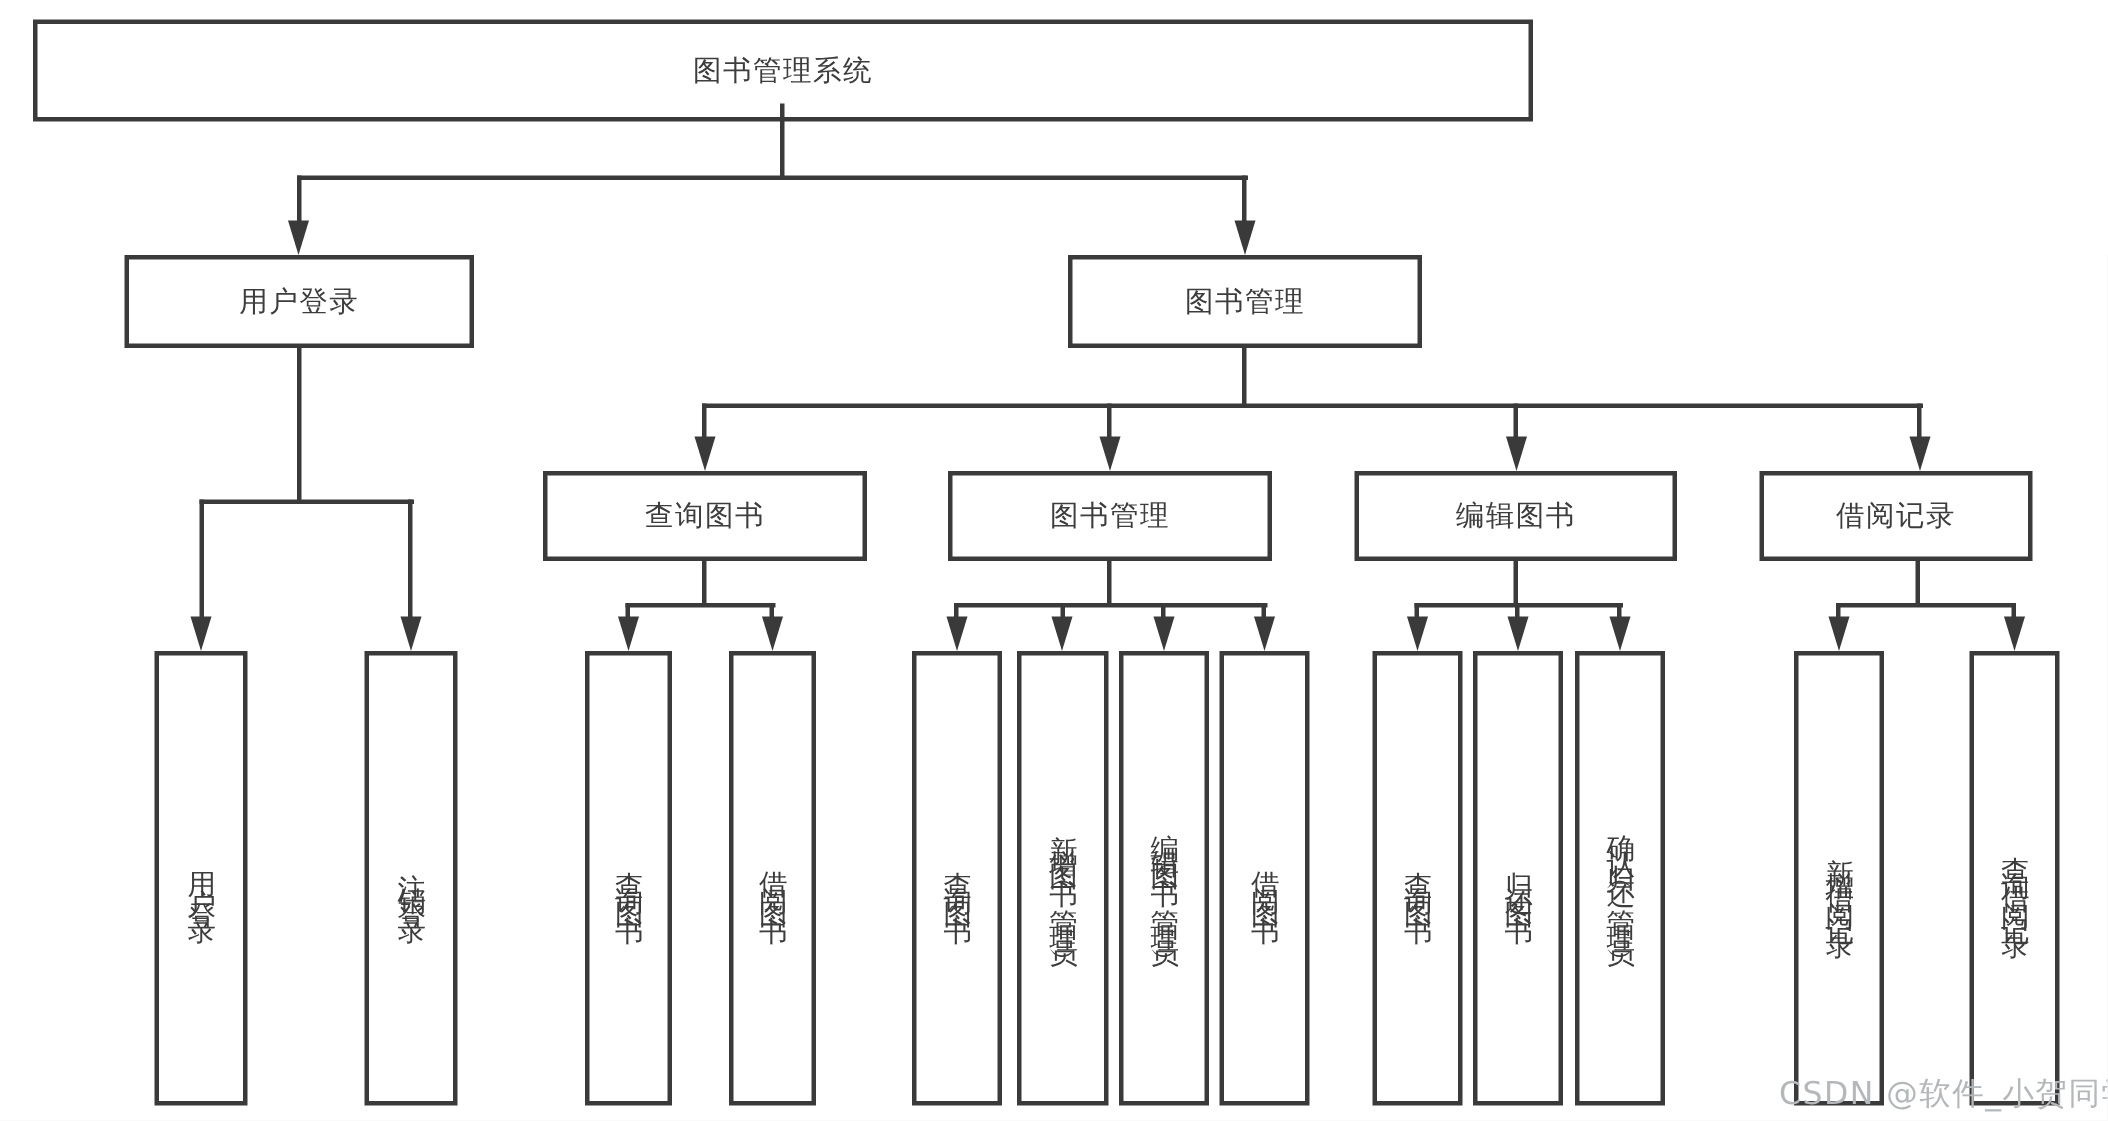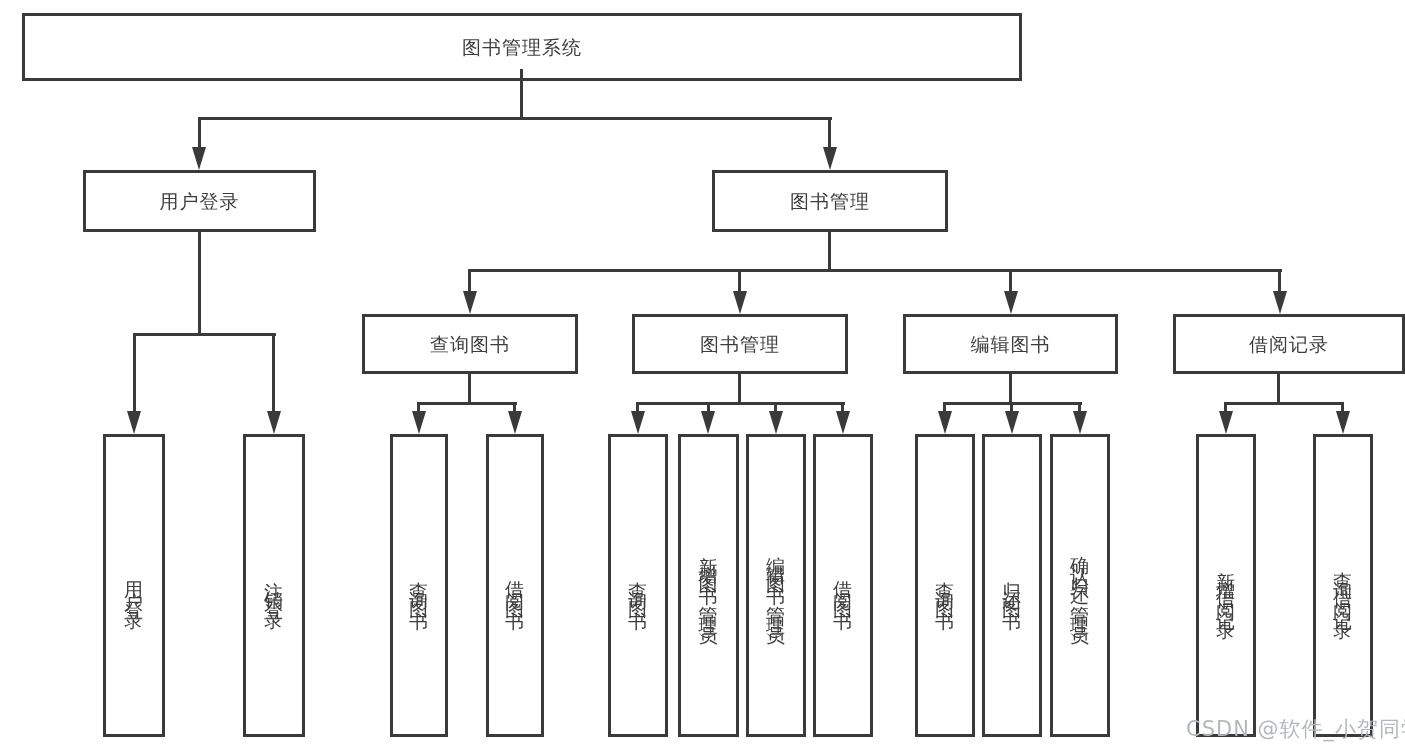--- a/index.html
+++ b/index.html
@@ -97,21 +97,21 @@
 
   <div class="box hbox" style="left:362px;top:314px;width:216px;height:60px">
     <span>查询图书</span>
   </div>
   <div class="box hbox" style="left:632px;top:314px;width:216px;height:60px">
     <span>图书管理</span>
   </div>
   <div class="box hbox" style="left:903px;top:314px;width:215px;height:60px">
     <span>编辑图书</span>
   </div>
-  <div class="box hbox" style="left:1173px;top:314px;width:232px;height:60px">
+  <div class="box hbox" style="left:1173px;top:314px;width:182px;height:60px">
     <span>借阅记录</span>
   </div>
 
   <div class="vline" style="left:468px;top:374px;height:30px"></div>
   <div class="hline" style="left:417px;top:402px;width:100px"></div>
   <div class="vline" style="left:417px;top:402px;height:12px"></div>
   <div class="arrow" style="left:412px;top:411px"></div>
   <div class="vline" style="left:513px;top:402px;height:12px"></div>
   <div class="arrow" style="left:508px;top:411px"></div>
 

